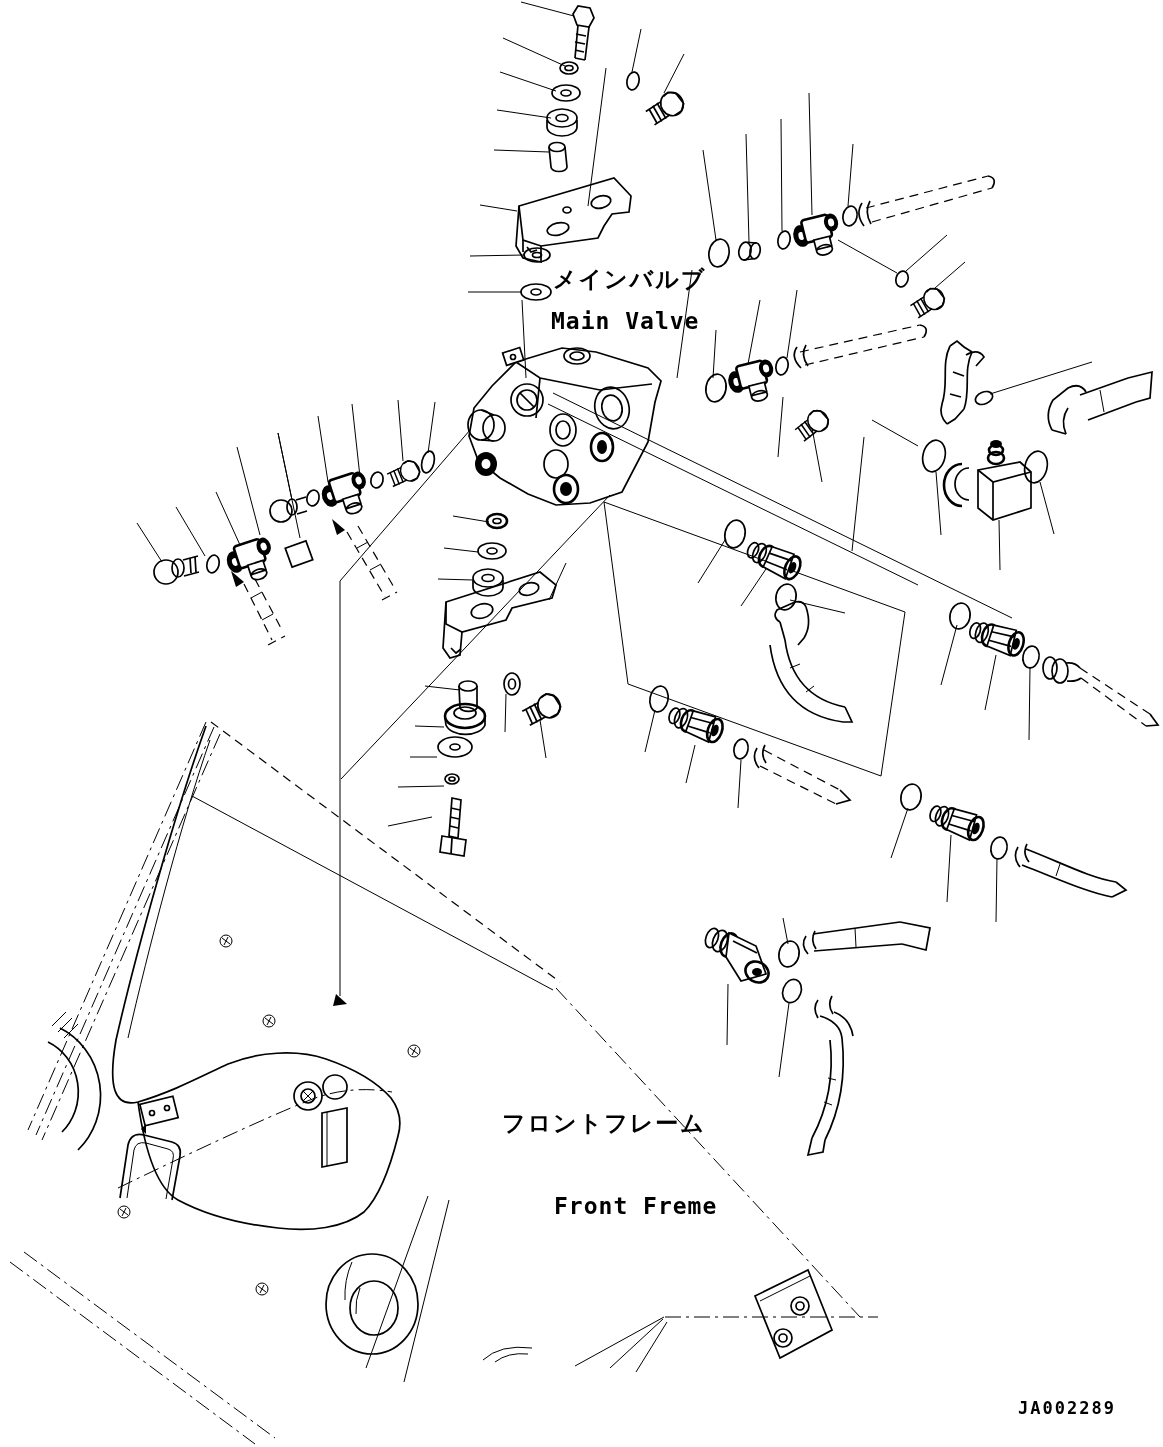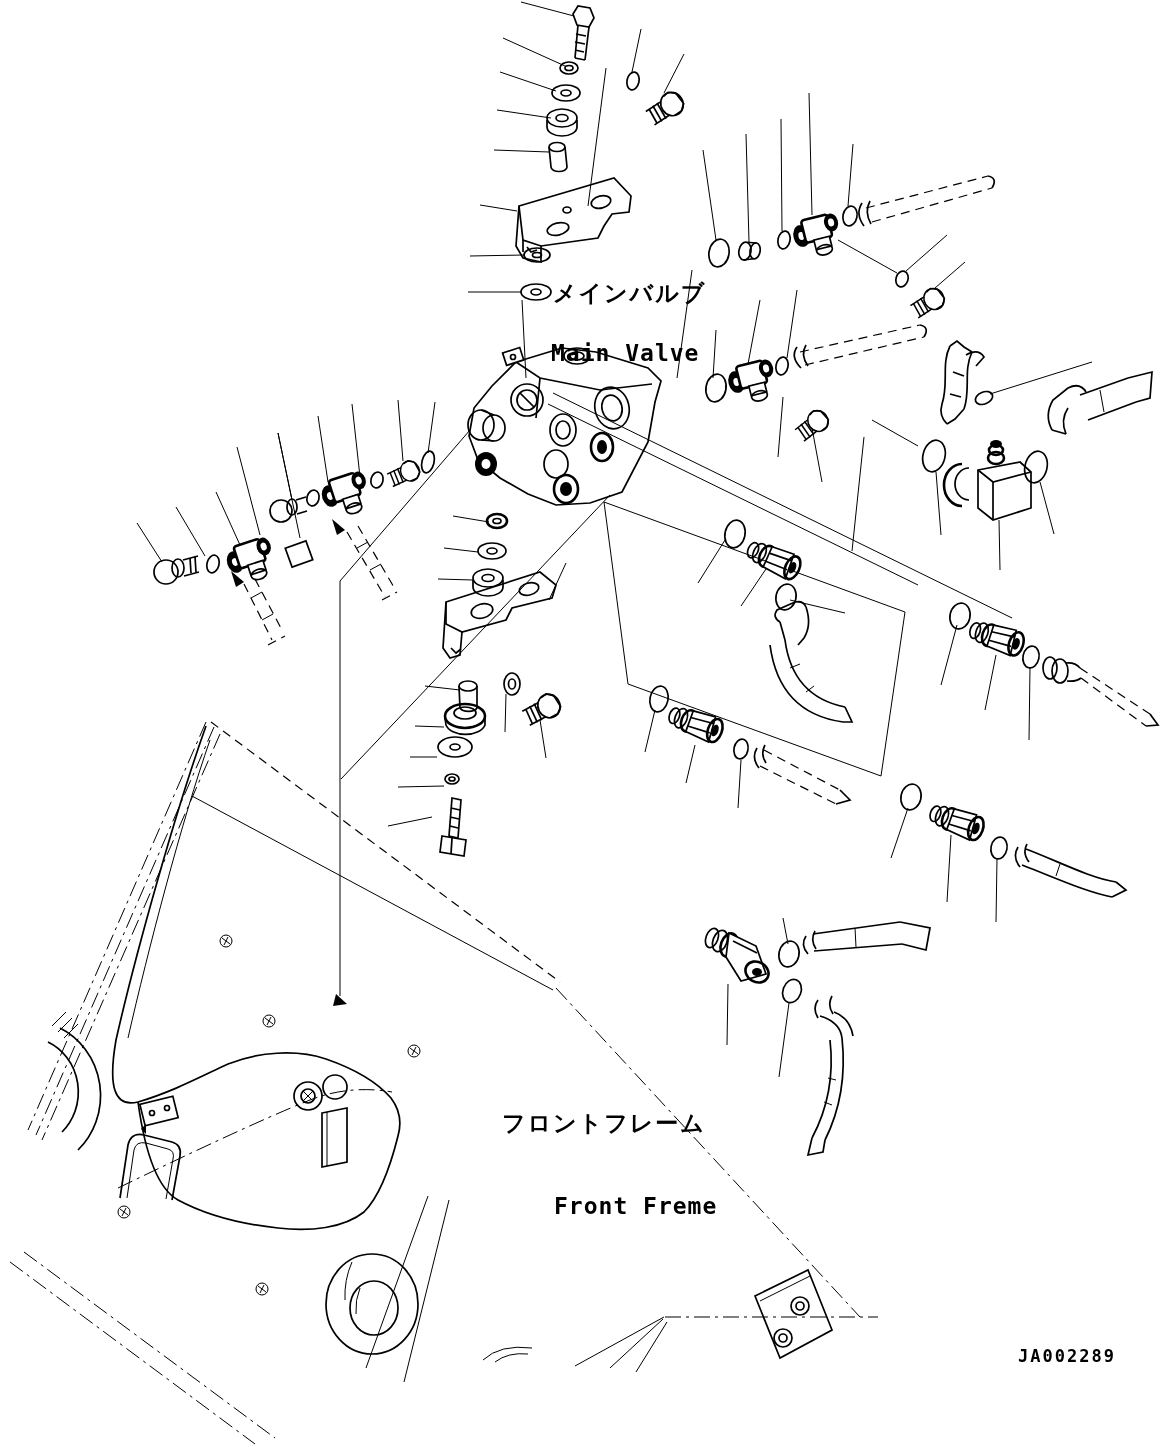--- a/index.html
+++ b/index.html
@@ -535,21 +535,21 @@
       <path d="M755,1296 L808,1270 L832,1330 L780,1358 Z" class="pt"></path>
       <path d="M760,1301 L810,1276" class="ln"></path>
       <circle cx="800" cy="1306" r="9" class="pt"></circle>
       <circle cx="800" cy="1306" r="4" class="pt"></circle>
       <circle cx="783" cy="1338" r="9" class="pt"></circle>
       <circle cx="783" cy="1338" r="4" class="pt"></circle>
     </g>
   </g>
 </svg>
 
-<div class="dlabel lbl-ja" style="left:553px;top:278px;">メインバルブ</div>
-<div class="dlabel lbl-en" style="left:551px;top:308px;margin-top:32px;">Main Valve</div>
+<div class="dlabel lbl-ja" style="left:553px;top:264px;">メインバルブ</div>
+<div class="dlabel lbl-en" style="left:551px;top:308px;">Main Valve</div>
 
 <div class="dlabel lbl-ja" style="left:502px;top:1100px;margin-top:8px;">フロントフレーム</div>
 <div class="dlabel lbl-en" style="left:506px;top:1193px;margin-left:48px;">Front Freme</div>
 
-<div class="dlabel lbl-code" style="left:1018px;top:1346px;">JA002289</div>
+<div class="dlabel lbl-code" style="left:1018px;top:1398px;">JA002289</div>
 
 </div>
 
 </body></html>

